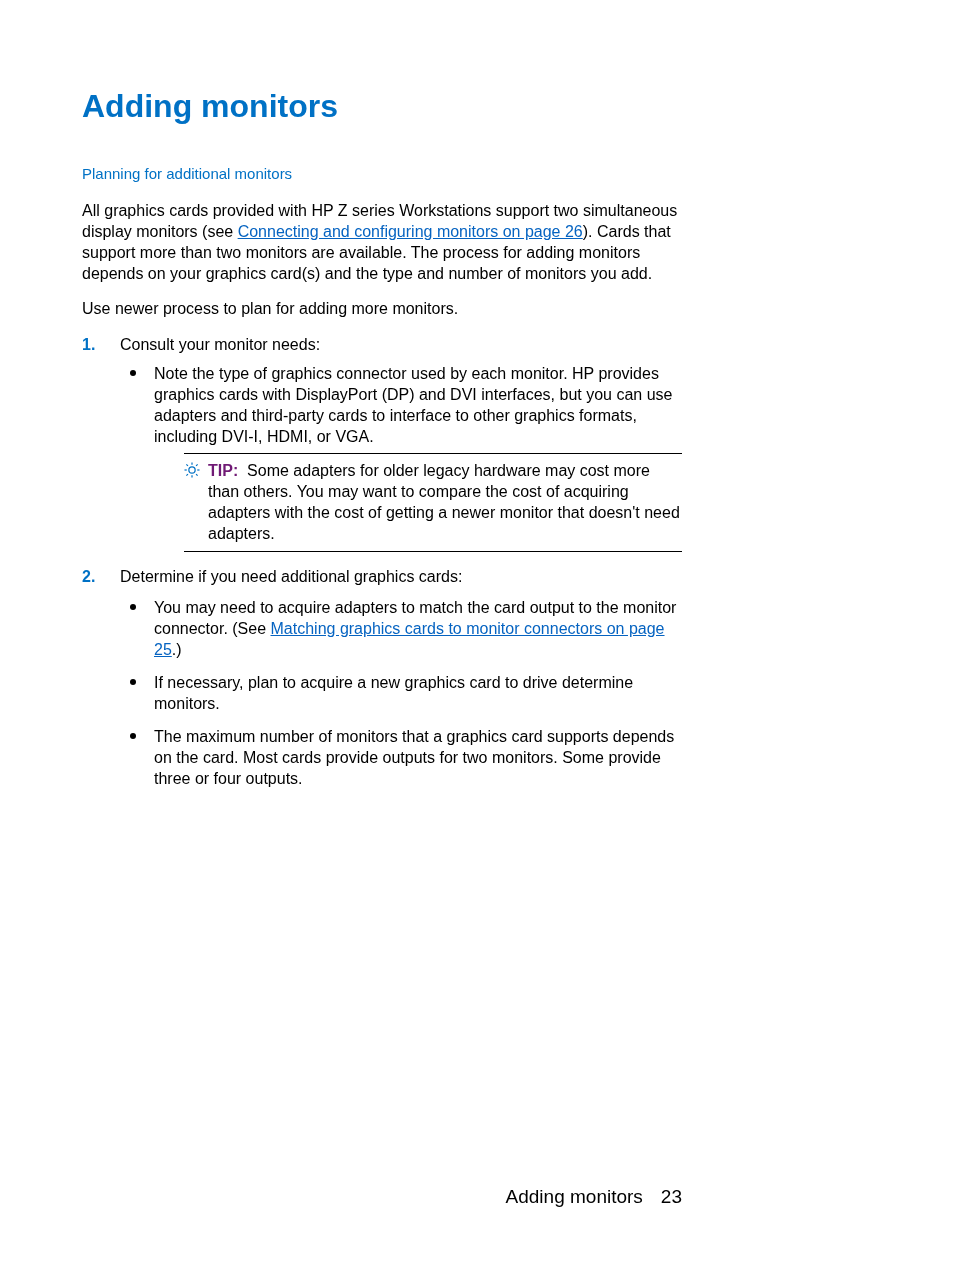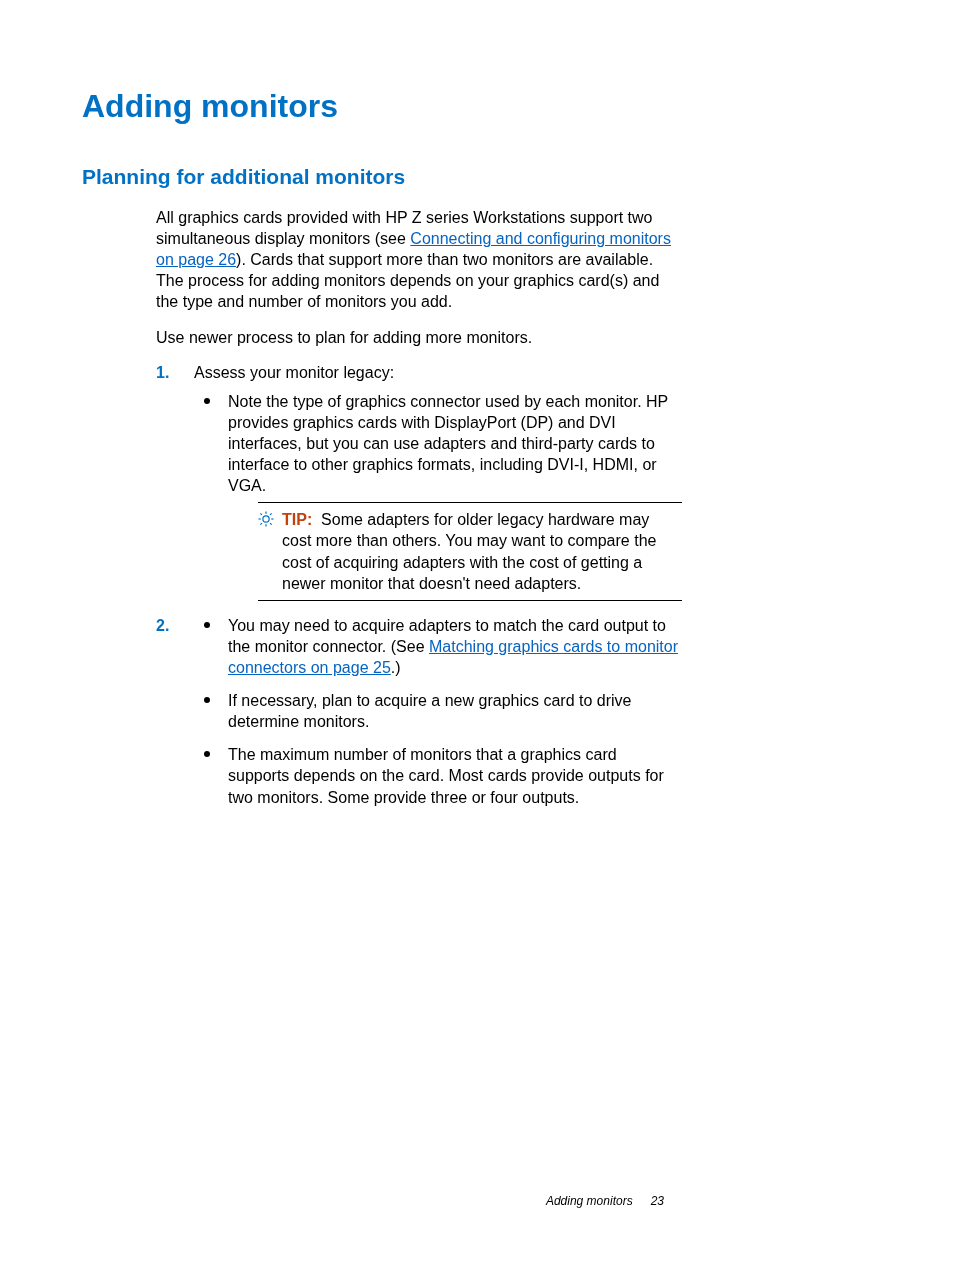--- a/index.html
+++ b/index.html
@@ -21,27 +21,26 @@
     padding: 88px 78px 0 82px;
   }
   h1.title {
     font-size: 32px;
     font-weight: 600;
     color: #0071c5;
     margin: 0 0 40px 0;
     letter-spacing: 0px;
   }
   h2.subtitle {
-    font-size: 21px;
-    font-weight: 700;
+    font-size: 15px;
+    font-weight: 400;
     color: #0071c5;
     margin: 0 0 18px 0;
   }
   .body-indent {
-    margin-left: 74px;
     font-size: 16px;
     line-height: 1.32;
   }
   p { margin: 0 0 14px 0; }
   a.link {
     color: #0563c1;
     text-decoration: underline;
   }
   ol.steps {
     list-style: none;
@@ -94,32 +93,31 @@
   }
   .tip-icon {
     position: absolute;
     left: -1px;
     top: 1px;
     width: 18px;
     height: 18px;
     color: #0071c5;
   }
   .tip-label {
-    color: #c2410c;
+    color: #701a75;
     font-weight: 700;
   }
   .sub-para {
     margin: 10px 0 0 0;
   }
   .footer {
     position: absolute;
-    right: 96px;
+    right: 78px;
     bottom: 62px;
-    font-size: 12px;
-    font-style: italic;
+    font-size: 19px;
   }
   .footer .pagenum { margin-left: 18px; }
 </style>
 </head>
 <body>
 
 <div class="page">
 
   <h1 class="title">Adding monitors</h1>
 
@@ -130,21 +128,21 @@
     <p>
       <span>All graphics cards provided with HP Z series Workstations support two simultaneous display monitors (see </span><a class="link" href="#">Connecting and configuring monitors on page 26</a><span>). Cards that support more than two monitors are available. The process for adding monitors depends on your graphics card(s) and the type and number of monitors you add.</span>
     </p>
 
     <p>Use newer process to plan for adding more monitors.</p>
 
     <ol class="steps">
 
       <li>
         <span class="num">1.</span>
-        <span>Assess your monitor legacy:</span>
+        <span>Consult your monitor needs:</span>
 
         <ul class="sub">
           <li>
             <span>Note the type of graphics connector used by each monitor. HP provides graphics cards with DisplayPort (DP) and DVI interfaces, but you can use adapters and third-party cards to interface to other graphics formats, including DVI-I, HDMI, or VGA.</span>
             <div class="tip-block">
               <div class="tip-inner">
                 <span class="tip-icon">
                   <svg viewBox="0 0 24 24" width="18" height="18" fill="none" stroke="currentColor" stroke-width="1.6">
                     <circle cx="12" cy="12" r="4.2"></circle>
                     <line x1="12" y1="2" x2="12" y2="5"></line>
@@ -159,20 +157,21 @@
                 </span>
                 <span class="tip-label">TIP:</span>&nbsp;&nbsp;<span>Some adapters for older legacy hardware may cost more than others. You may want to compare the cost of acquiring adapters with the cost of getting a newer monitor that doesn't need adapters.</span>
               </div>
             </div>
           </li>
         </ul>
       </li>
 
       <li>
         <span class="num">2.</span>
+        <span>Determine if you need additional graphics cards:</span>
 
         <ul class="sub">
           <li>
             <p class="sub-para">
               <span>You may need to acquire adapters to match the card output to the monitor connector. (See </span><a class="link" href="#">Matching graphics cards to monitor connectors on page 25</a><span>.)</span>
             </p>
           </li>
           <li>If necessary, plan to acquire a new graphics card to drive determine monitors.</li>
           <li>The maximum number of monitors that a graphics card supports depends on the card. Most cards provide outputs for two monitors. Some provide three or four outputs.</li>
         </ul>

